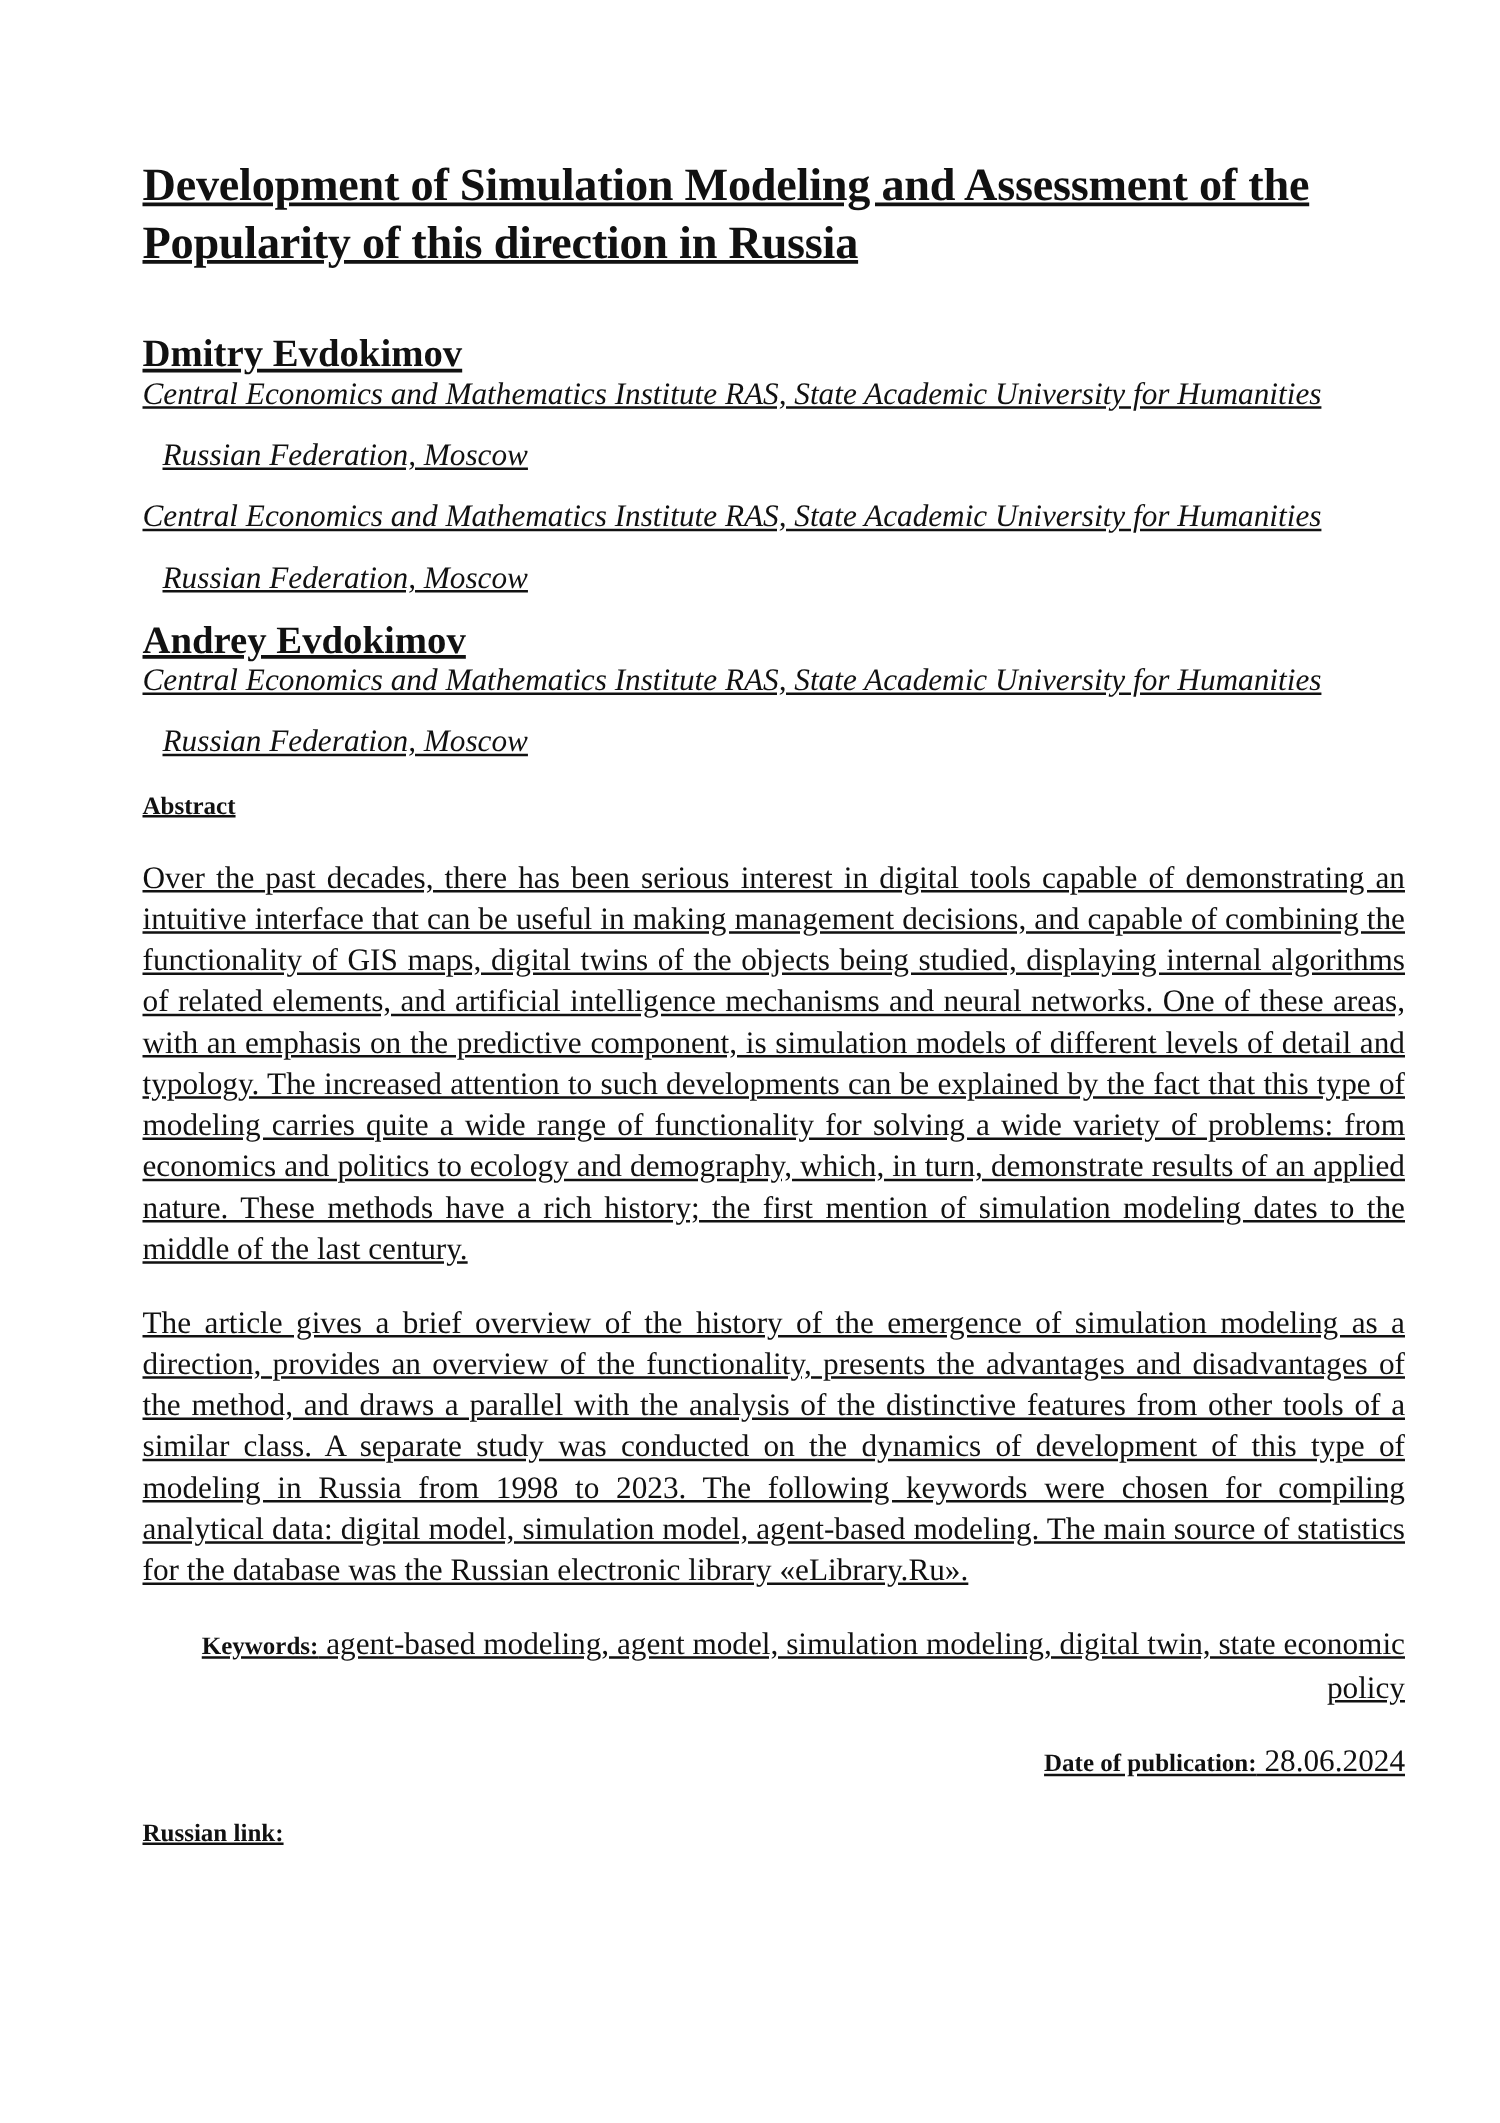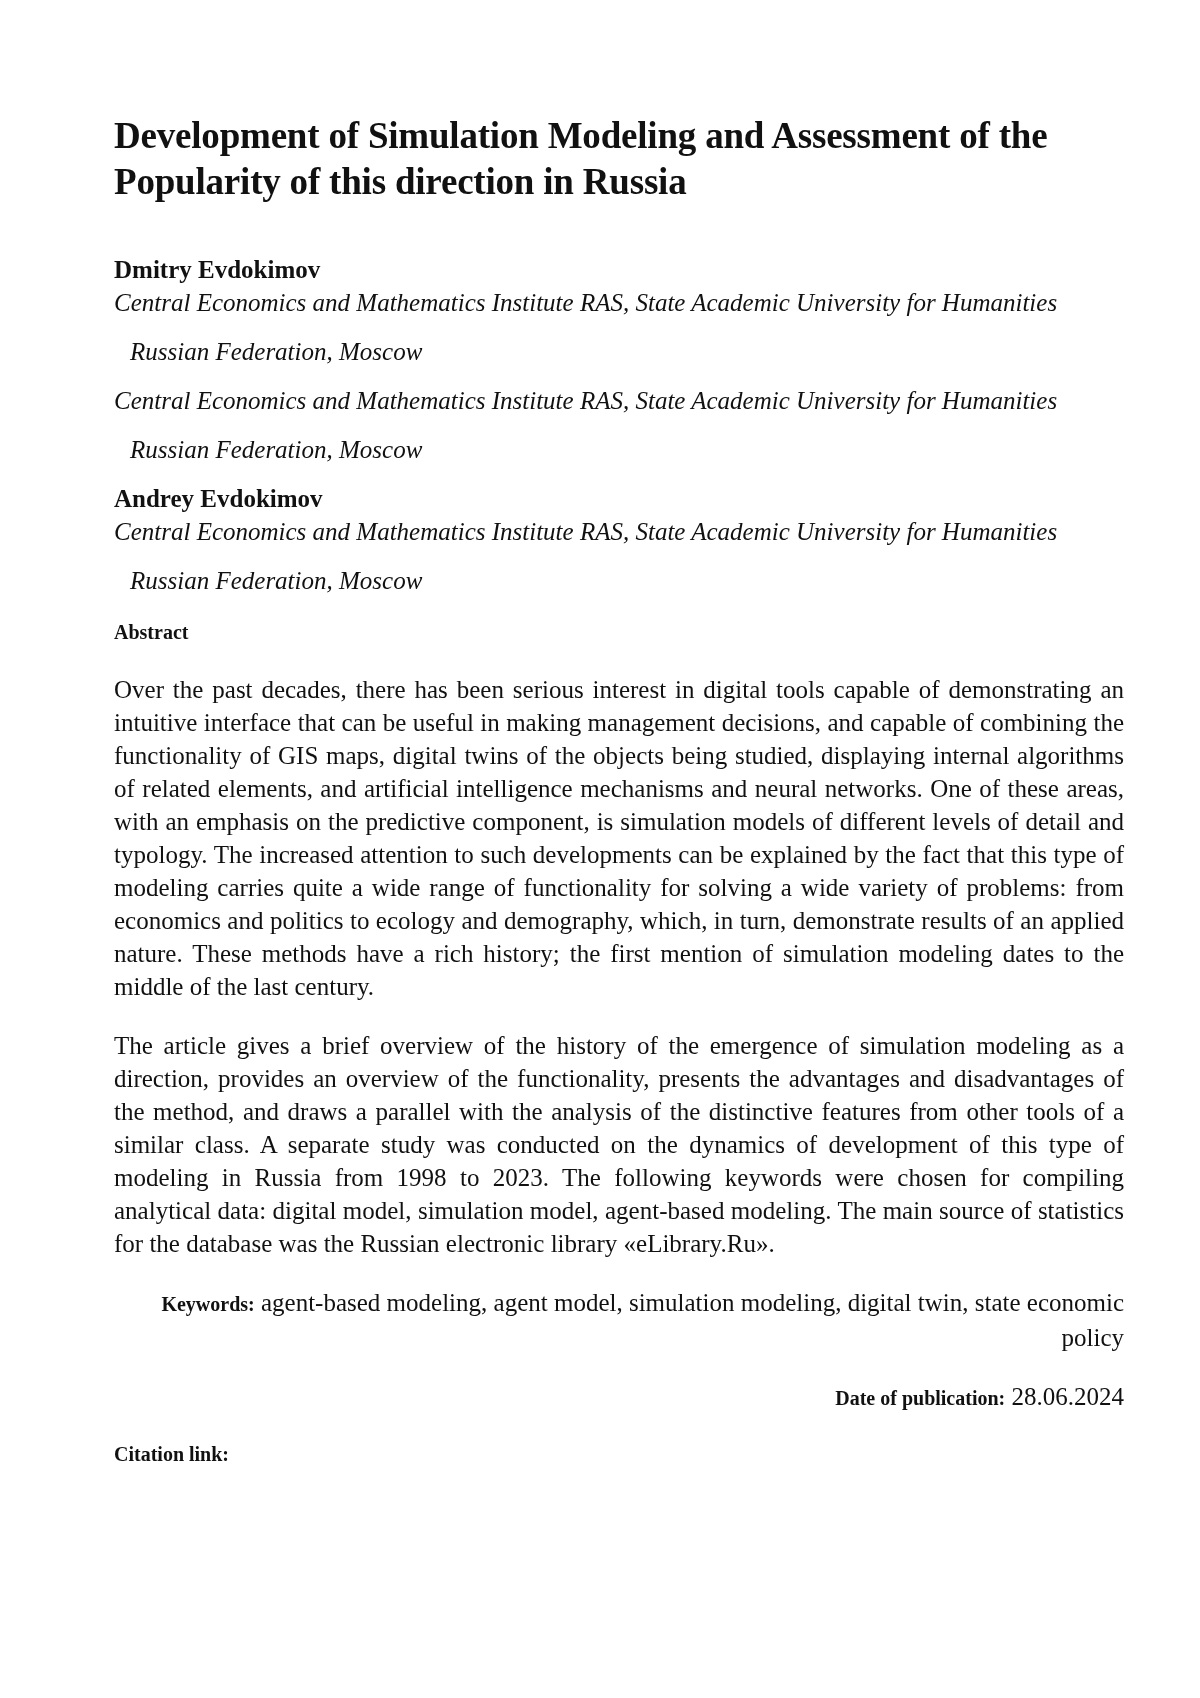--- a/index.html
+++ b/index.html
@@ -7,34 +7,35 @@
       width: 1200px;
       height: 1698px;
       position: relative;
       overflow: hidden;
       color: #111111;
       font-family: "Liberation Serif", "DejaVu Serif", serif;
     }
     .page {
       position: absolute;
       left: 114px;
-      top: 113px;
+      top: 126px;
       width: 1010px;
+      text-decoration: underline;
     }
     .title {
       font-weight: bold;
       font-size: 37px;
       line-height: 46px;
       margin: 0 0 48px 0;
       letter-spacing: -0.2px;
     }
     .author-block { margin: 0; }
     .author-name {
       font-weight: bold;
-      font-size: 25px;
+      font-size: 31px;
       line-height: 33px;
       margin: 0;
     }
     .affiliation {
       font-style: italic;
       font-size: 25px;
       line-height: 33px;
       margin: 0;
     }
     .location {
@@ -102,15 +103,15 @@
   <p class="para">The article gives a brief overview of the history of the emergence of simulation modeling as a direction, provides an overview of the functionality, presents the advantages and disadvantages of the method, and draws a parallel with the analysis of the distinctive features from other tools of a similar class. A separate study was conducted on the dynamics of development of this type of modeling in Russia from 1998 to 2023. The following keywords were chosen for compiling analytical data: digital model, simulation model, agent-based modeling. The main source of statistics for the database was the Russian electronic library «eLibrary.Ru».</p>
 
   <p class="meta-line">
     <span class="meta-label">Keywords:</span><span> agent-based modeling, agent model, simulation modeling, digital twin, state economic policy</span>
   </p>
 
   <p class="meta-line">
     <span class="meta-label">Date of publication:</span><span> 28.06.2024</span>
   </p>
 
-  <p class="citation">Citation link:</p>
+  <p class="citation">Russian link:</p>
 
 </div>
 
 </body></html>

